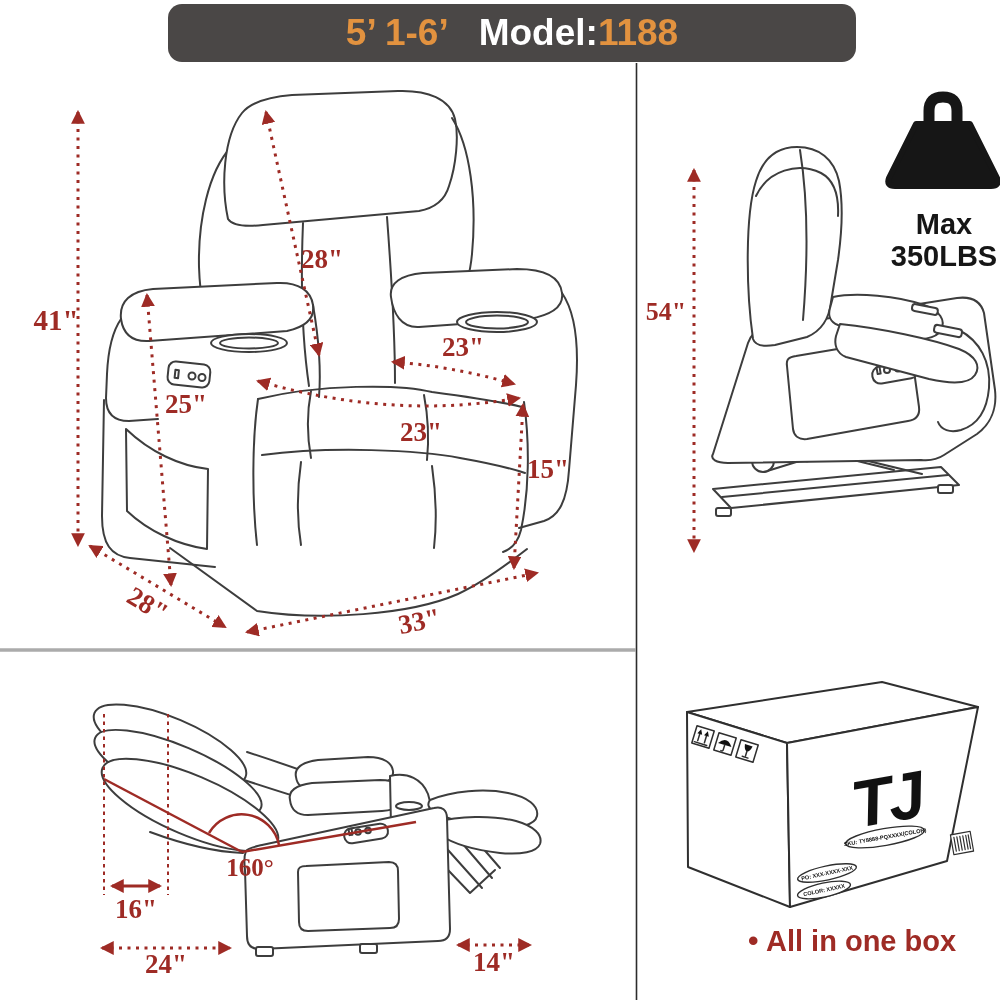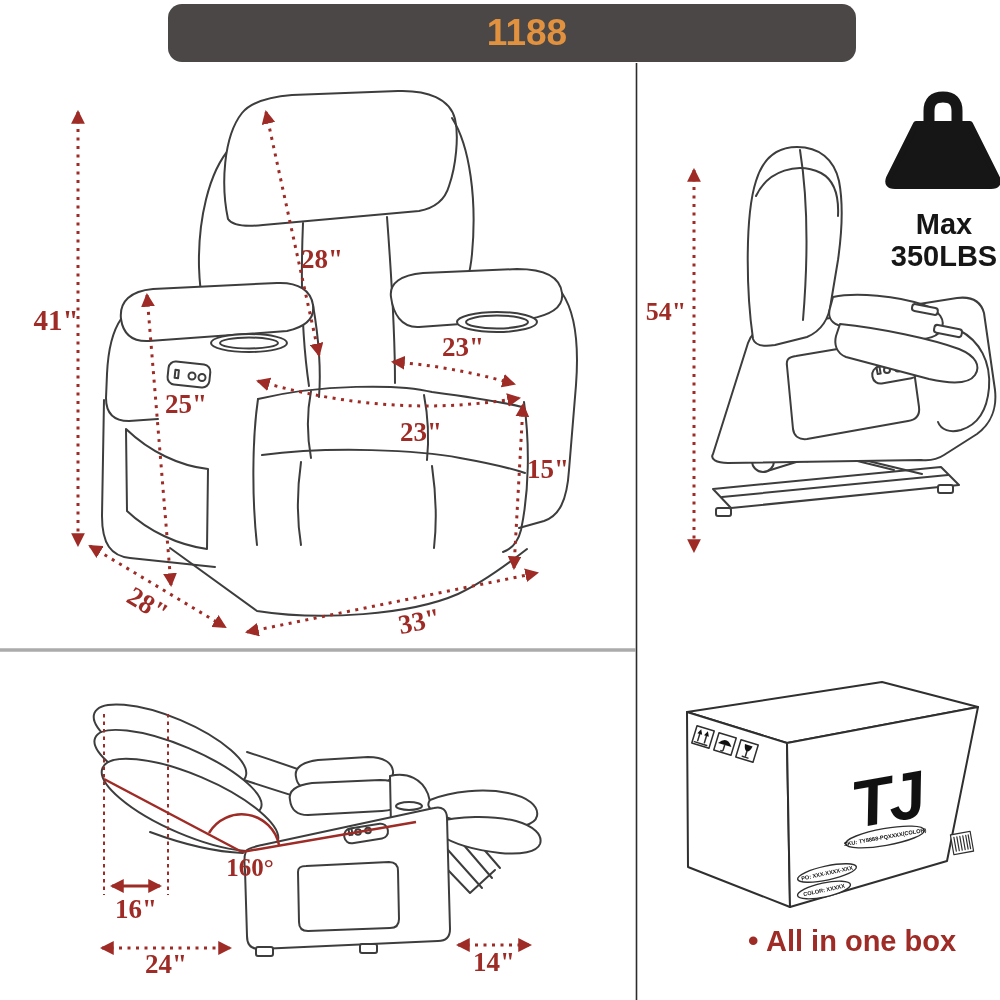--- a/index.html
+++ b/index.html
@@ -17,21 +17,23 @@
   .tiny{fill:#111;font-family:"Liberation Sans",sans-serif;font-weight:bold;}
   .caption{fill:#9e2b25;font-family:"Liberation Sans",sans-serif;font-weight:bold;}
   .logo{fill:#111;font-family:"Liberation Sans",sans-serif;font-weight:800;font-style:italic;}
 </style>
 </head>
 <body>
 
 <div class="stage">
 
   <div class="banner">
+      <span class="val">5’ 1-6’</span>
     <span class="gap"></span>
+    <span class="lab">Model:</span>
       <span class="val">1188</span>
   </div>
 
   <svg width="1000" height="1000" viewBox="0 0 1000 1000" style="position:absolute;left:0;top:0;">
     <defs>
       <marker id="ar" viewBox="0 0 10 10" refX="8.5" refY="5" markerWidth="4.6" markerHeight="4.6" orient="auto-start-reverse">
           <path d="M0,0 L10,5 L0,10 Z" fill="#9e2b25"></path>
         </marker>
     </defs>
 

